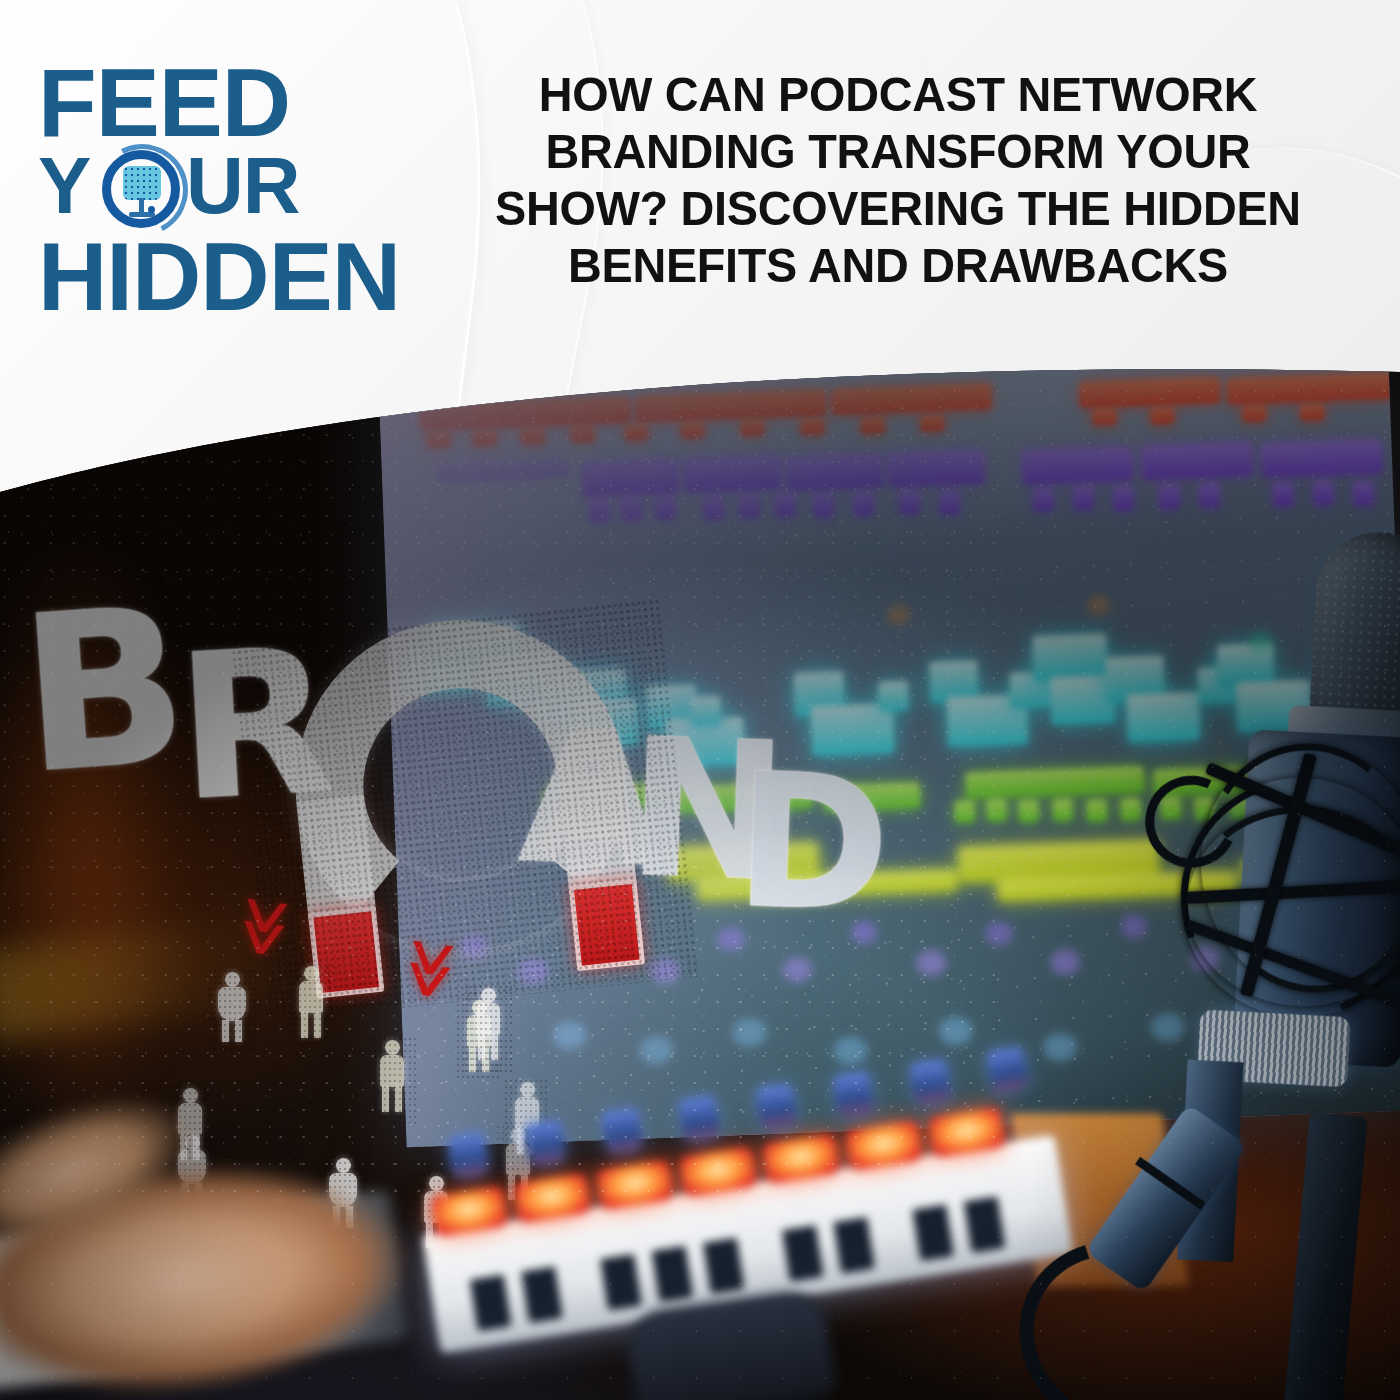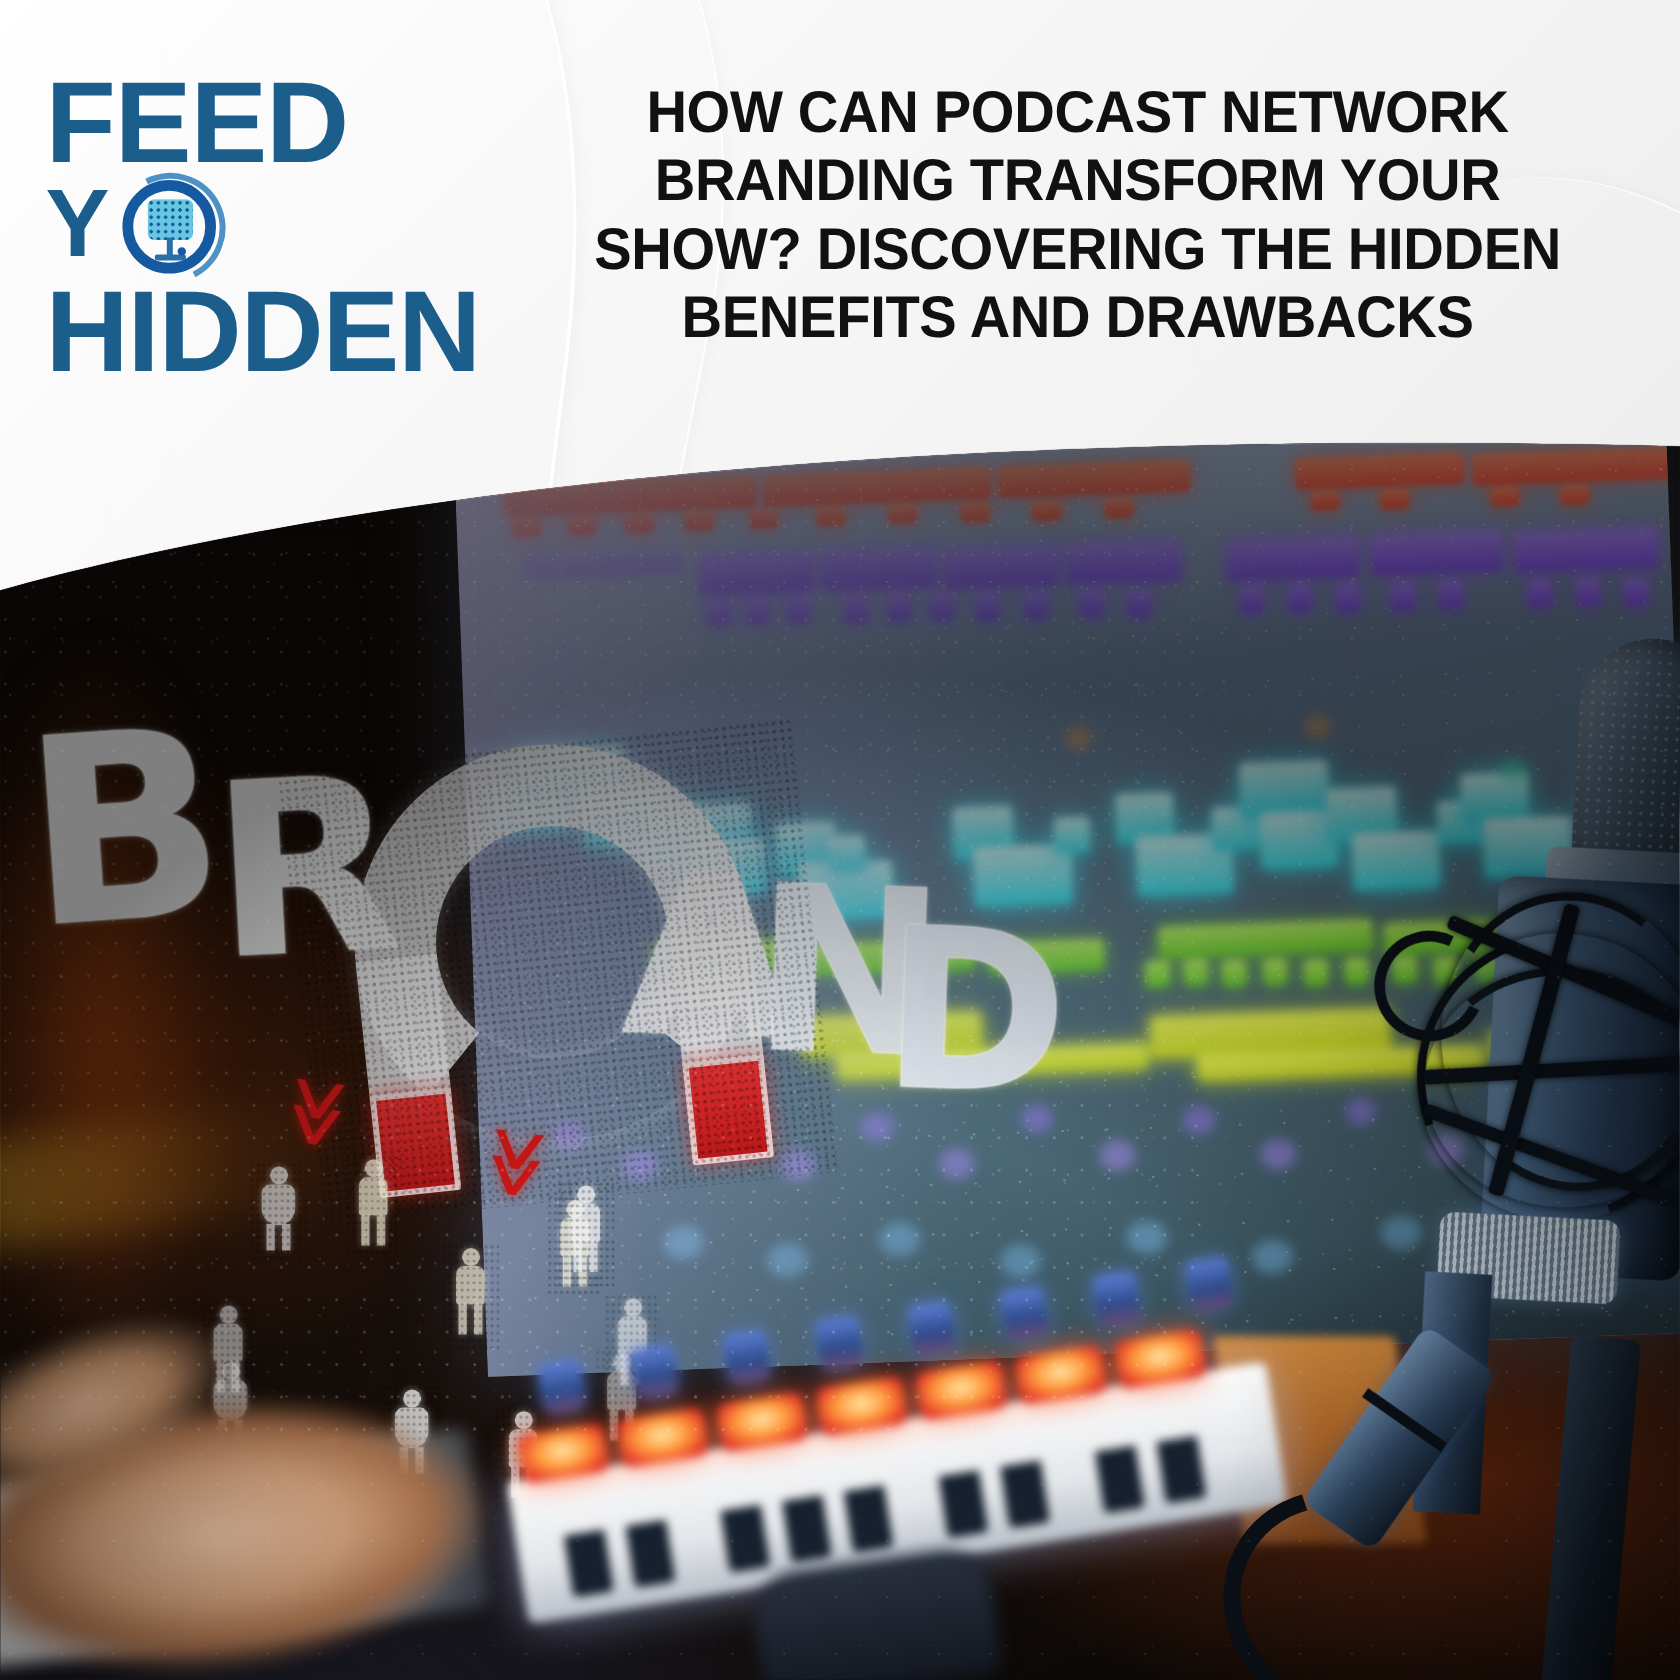--- a/index.html
+++ b/index.html
@@ -381,20 +381,21 @@
         <span class="y">Y</span>
         <span class="mic-o">
           <span class="arc"></span>
           <span class="arc2"></span>
           <span class="ring"></span>
           <span class="head"></span>
           <span class="stem"></span>
           <span class="base"></span>
           <span class="dot"></span>
         </span>
+        <span class="ur">UR</span>
       </div>
       <div class="logo-line logo-brand">HIDDEN</div>
     </div>
 
     <div class="title">HOW CAN PODCAST NETWORK BRANDING TRANSFORM YOUR SHOW? DISCOVERING THE HIDDEN BENEFITS AND DRAWBACKS</div>
   </div>
 
   <div class="curve-wrap">
     <svg class="curve-svg" width="1400" height="290" viewBox="0 0 1400 290">
       <path d="M-20,300 C260,110 700,44 1420,62 L1420,96 C700,78 268,146 -20,330 Z" fill="#1b6a9b"></path>

